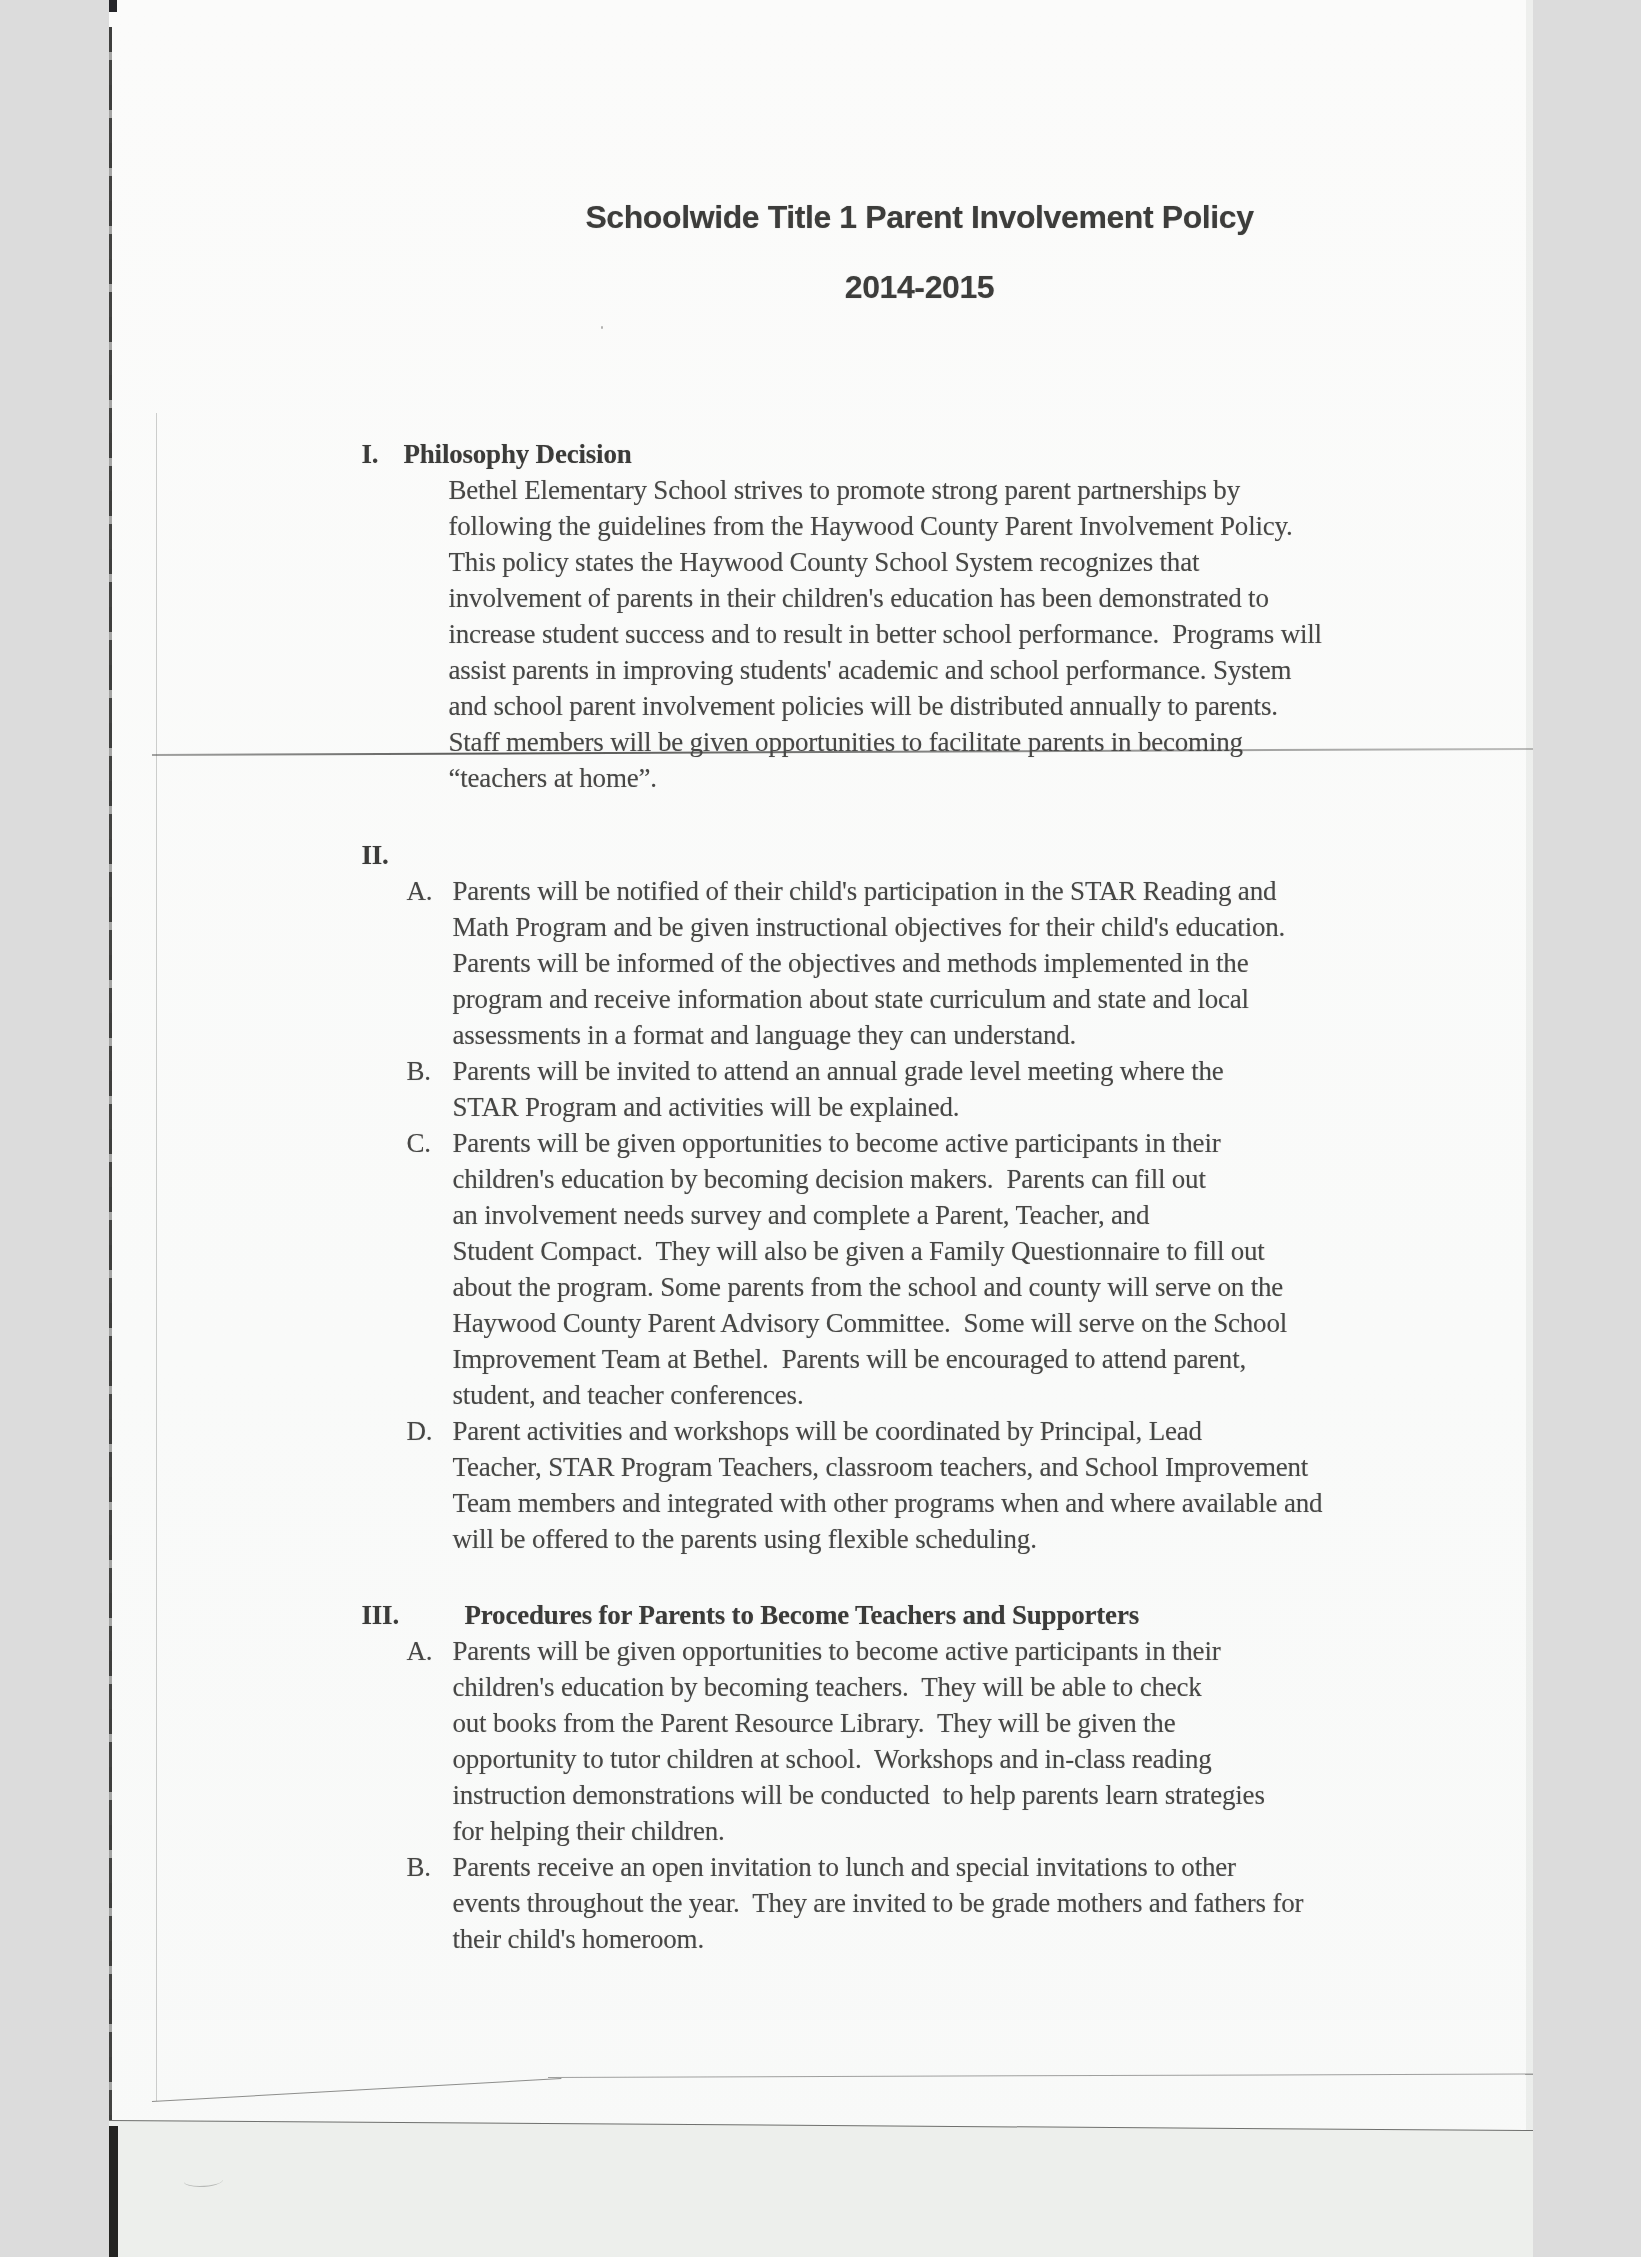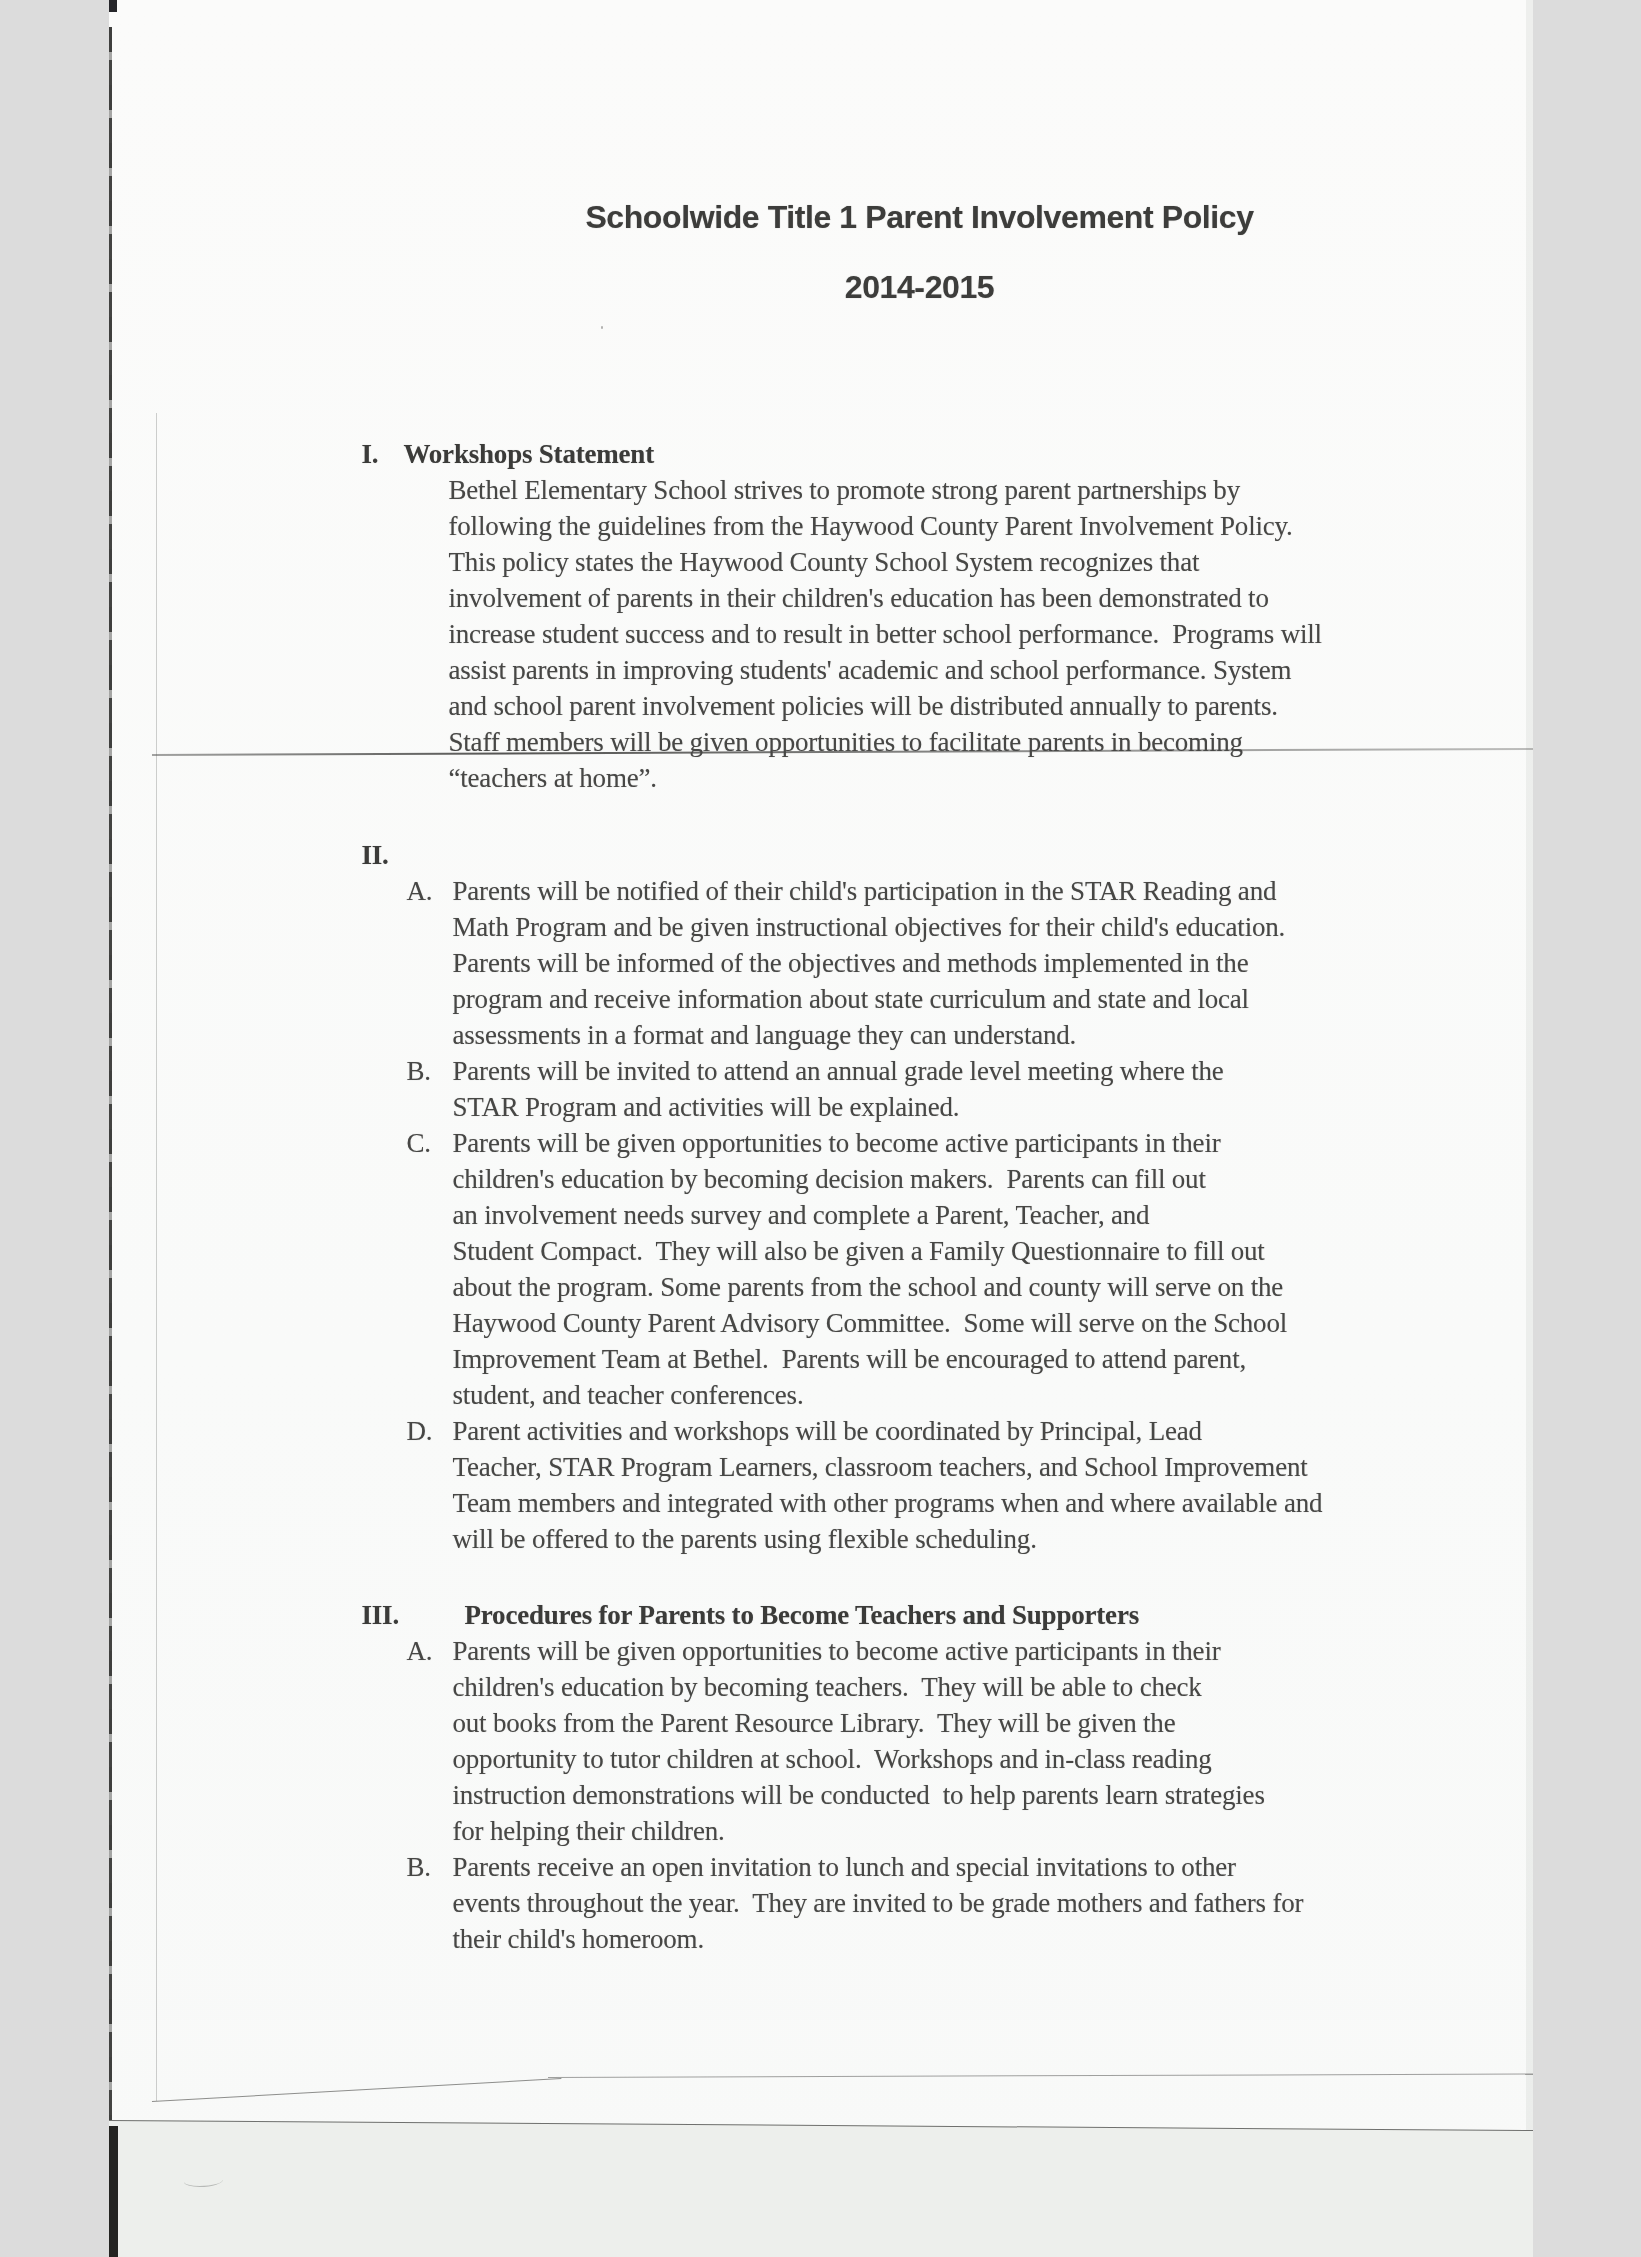--- a/index.html
+++ b/index.html
@@ -93,21 +93,21 @@
 
   <div class="titleblock">
     <div>Schoolwide Title 1 Parent Involvement Policy</div>
     <div>2014-2015</div>
   </div>
 
   <div class="content">
 
     <div class="sec">
       <span class="num">I.</span>
-      <span class="sh">Workshops Statement</span>
+      <span class="sh">Philosophy Decision</span>
     </div>
     <div class="para">Bethel Elementary School strives to promote strong parent partnerships by
 following the guidelines from the Haywood County Parent Involvement Policy.
 This policy states the Haywood County School System recognizes that
 involvement of parents in their children's education has been demonstrated to
 increase student success and to result in better school performance.  Programs will
 assist parents in improving students' academic and school performance. System
 and school parent involvement policies will be distributed annually to parents.
 Staff members will be given opportunities to facilitate parents in becoming
 “teachers at home”.</div>
@@ -135,21 +135,21 @@
 an involvement needs survey and complete a Parent, Teacher, and
 Student Compact.  They will also be given a Family Questionnaire to fill out
 about the program. Some parents from the school and county will serve on the
 Haywood County Parent Advisory Committee.  Some will serve on the School
 Improvement Team at Bethel.  Parents will be encouraged to attend parent,
 student, and teacher conferences.</div>
     </div>
     <div class="item">
       <span class="letter">D.</span>
       <div class="lines">Parent activities and workshops will be coordinated by Principal, Lead
-Teacher, STAR Program Learners, classroom teachers, and School Improvement
+Teacher, STAR Program Teachers, classroom teachers, and School Improvement
 Team members and integrated with other programs when and where available and
 will be offered to the parents using flexible scheduling.</div>
     </div>
 
     <div class="sec sec-iii mt-iii">
       <span class="num">III.</span>
       <span class="sh">Procedures for Parents to Become Teachers and Supporters</span>
     </div>
     <div class="item">
       <span class="letter">A.</span>

